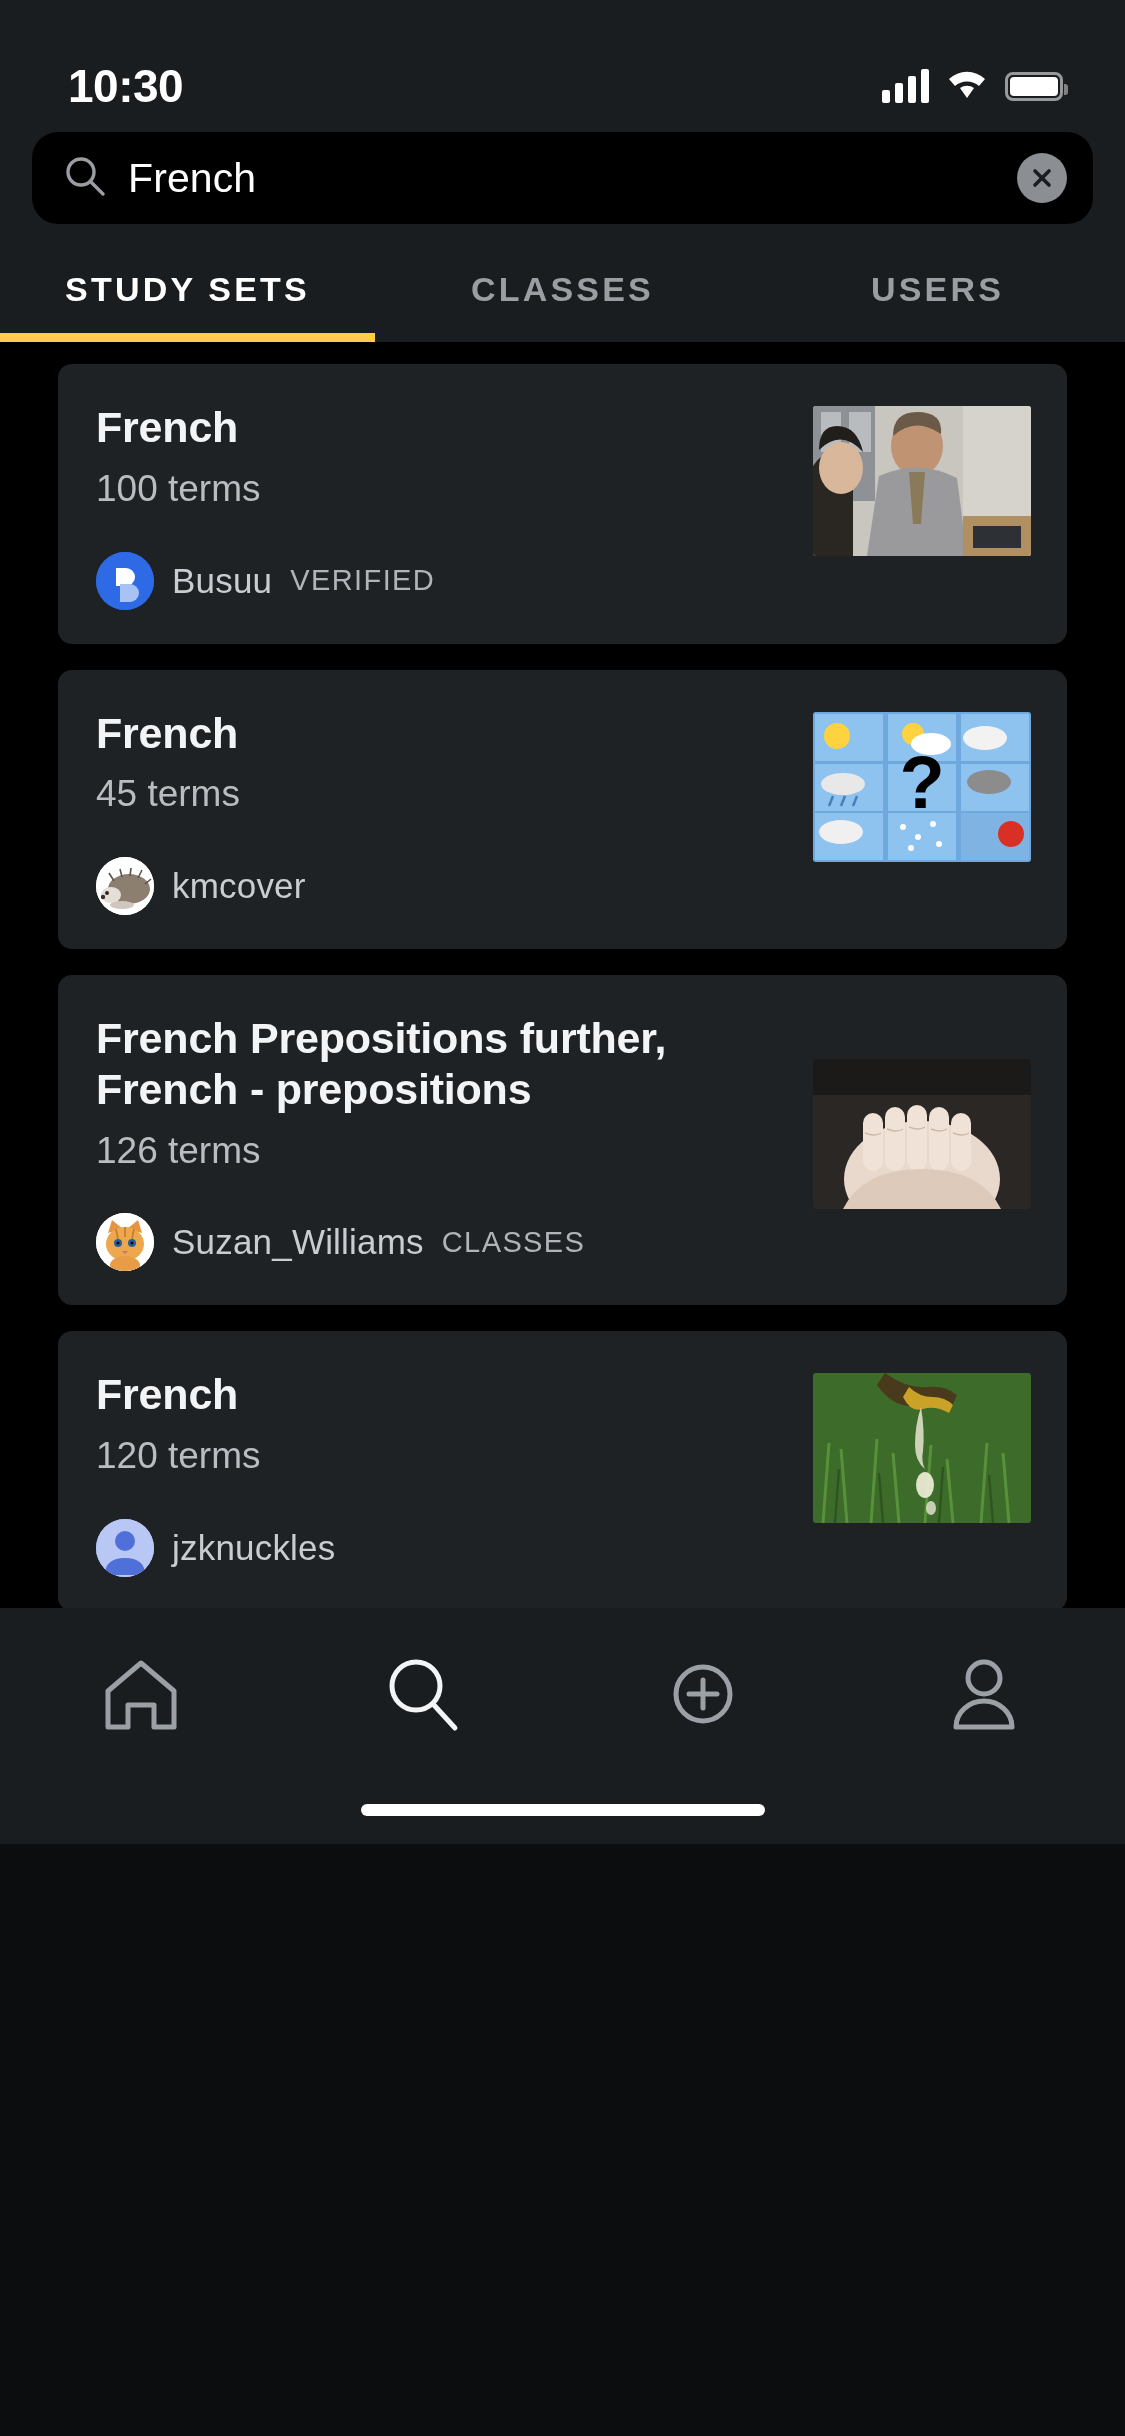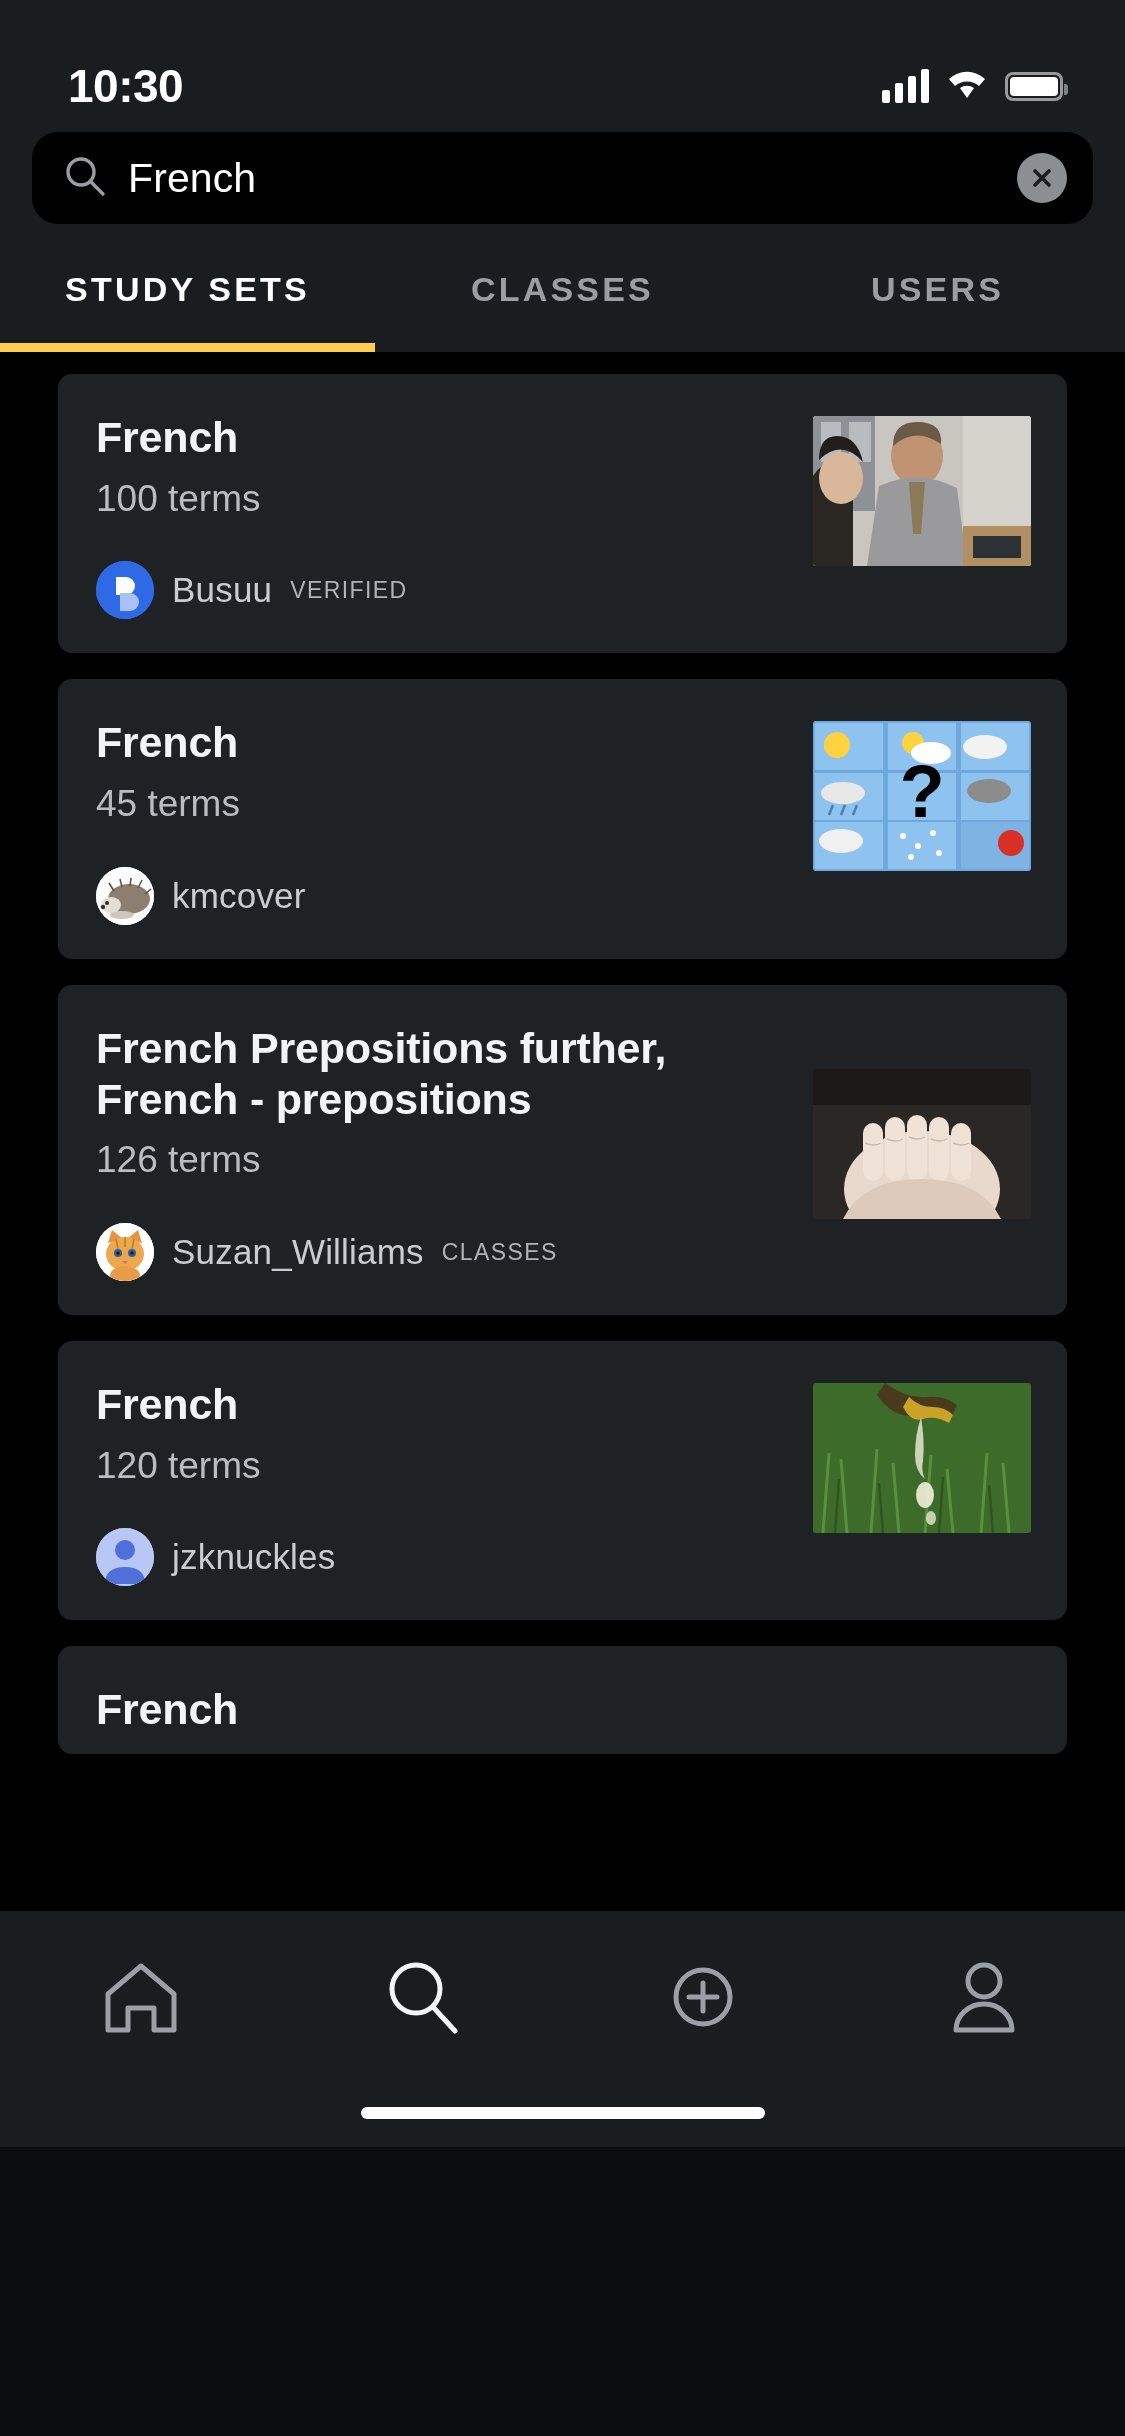--- a/index.html
+++ b/index.html
@@ -4,21 +4,21 @@
 <style>
   * { margin:0; padding:0; box-sizing:border-box; }
   html, body {
     width:1125px; height:2436px;
     background:#0b0d0f;
     font-family:"Liberation Sans", sans-serif;
     overflow:hidden;
   }
   #screen {
     position:relative;
-    width:1125px; height:2147px;
+    width:1125px; height:1844px;
     background:#1a1d20;
     display:flex; flex-direction:column;
   }
 
   
   .statusbar {
     height:132px; flex:0 0 132px;
     display:flex; align-items:center; justify-content:space-between;
     padding:40px 62px 0 68px;
     background:#1a1d20;
@@ -102,21 +102,21 @@
     display:flex; align-items:center; gap:18px; margin-top:42px;
   }
   .avatar {
     width:58px; height:58px; border-radius:50%; flex:0 0 58px;
     overflow:hidden; position:relative; background:#ffffff;
   }
   .author-name {
     color:#c9cdd1; font-size:35px; font-weight:400; letter-spacing:0.2px;
   }
   .author-badge {
-    color:#b0b4b9; font-size:23px; font-weight:500; letter-spacing:1.4px;
+    color:#b0b4b9; font-size:29px; font-weight:500; letter-spacing:1.4px;
   }
   .thumb {
     flex:0 0 auto; width:218px; height:auto; border-radius:3px;
     overflow:hidden; background:#2a2d30; margin-top:4px;
   }
   .thumb svg { display:block; width:100%; height:100%; }
 
   
   .av-busuu { background:#2e6ae6; }
   .av-default { background:#b9c7f5; }

